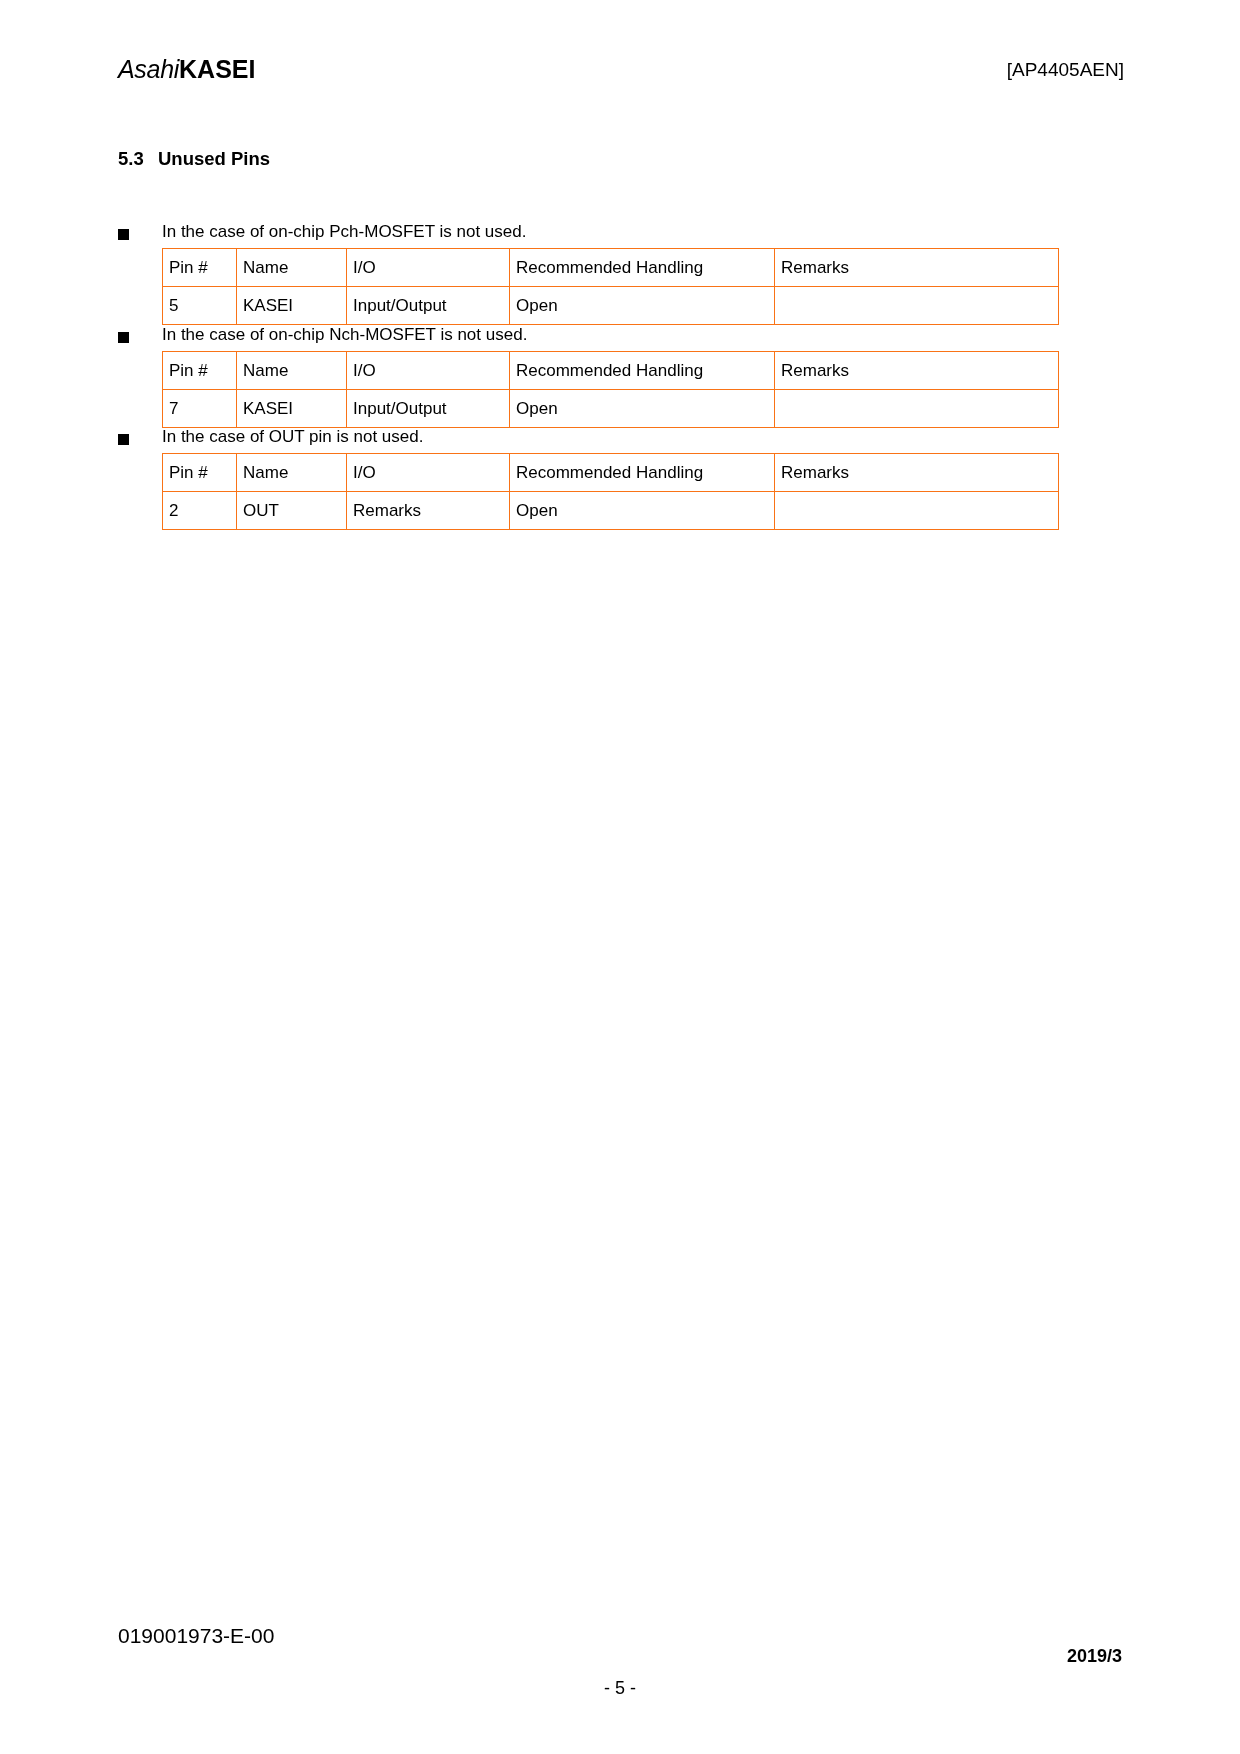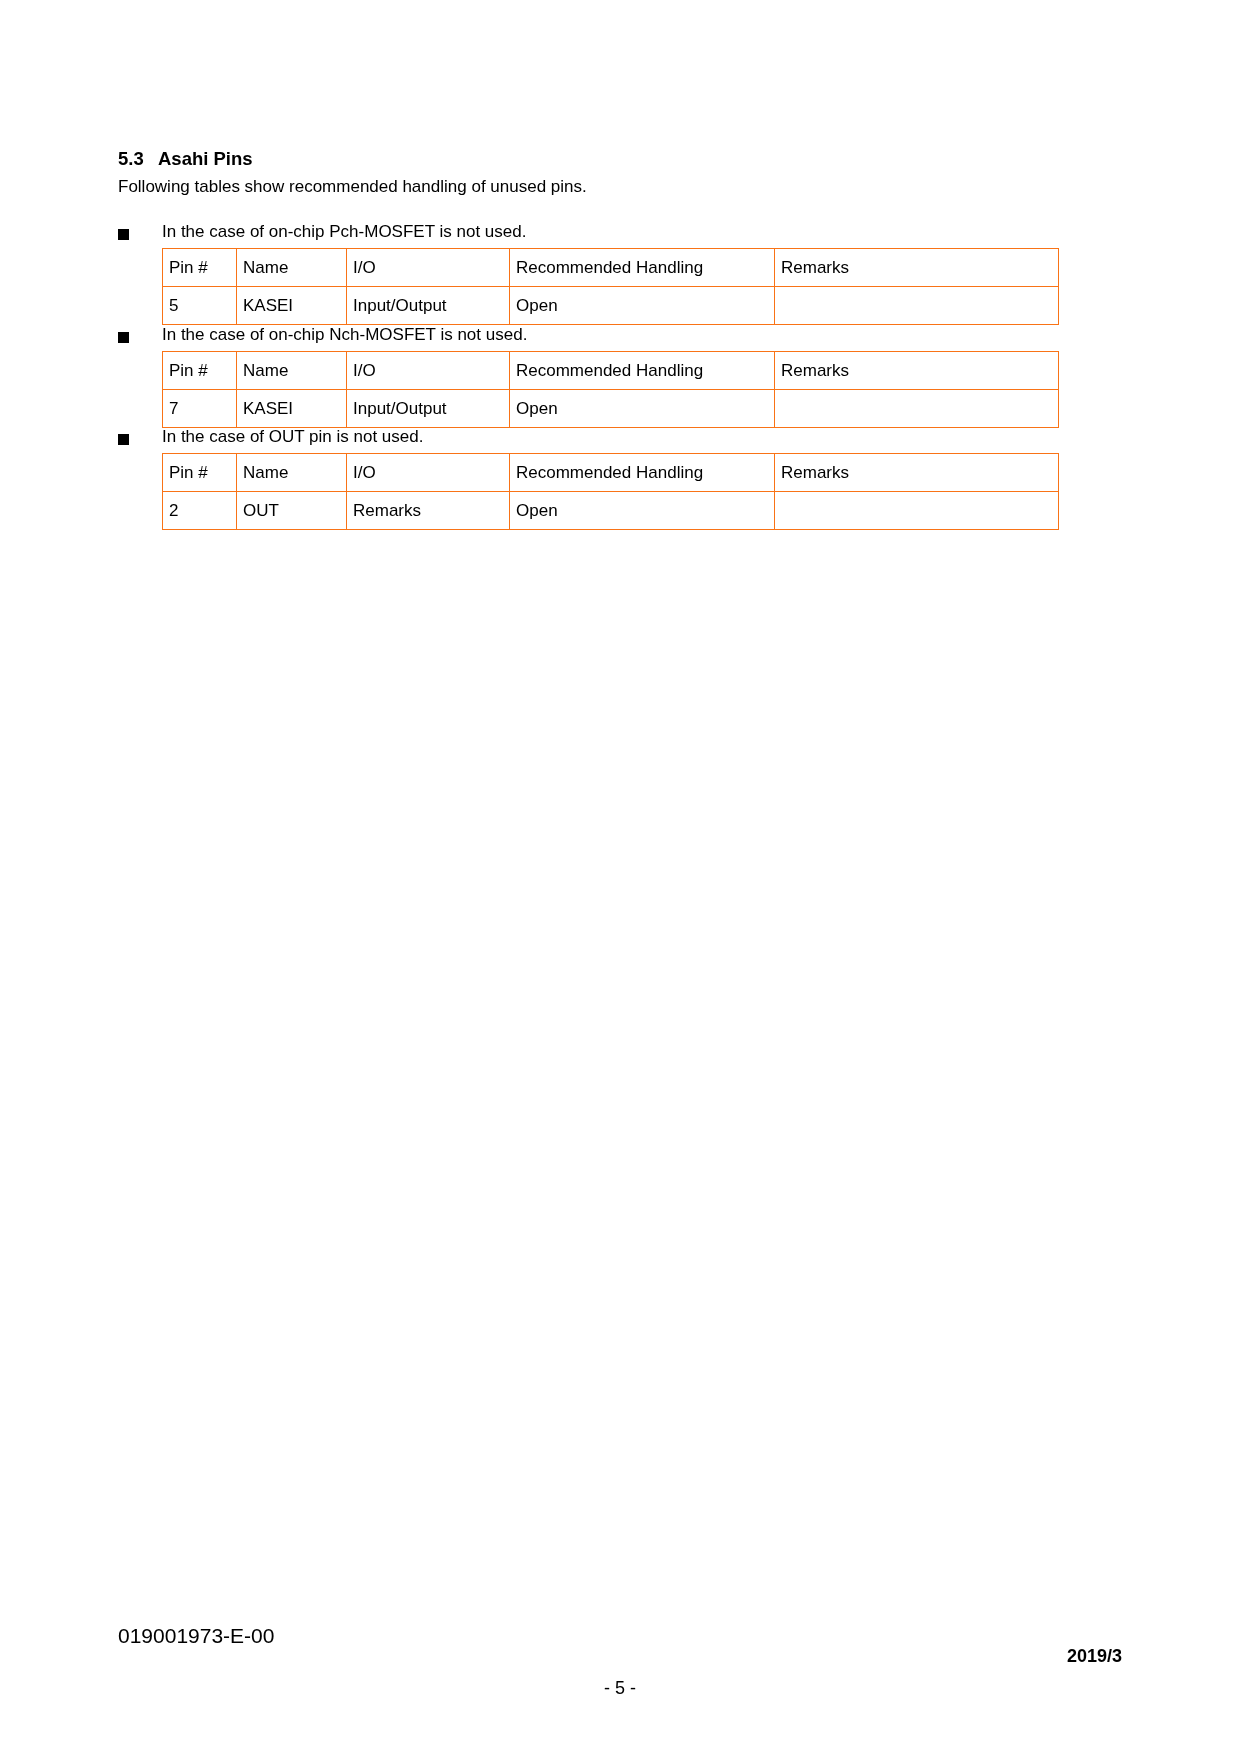--- a/index.html
+++ b/index.html
@@ -149,23 +149,26 @@
     top: 1678px;
     text-align: center;
     font-size: 18px;
   }
 </style>
 </head>
 <body>
 
 <div class="page">
 
-
-  <div class="section-title"><span class="num">5.3</span><span>Asahi Pins</span></div>
-  <div class="section-intro">Following tables show recommended handling of unused pins.</div>
+  <div class="header">
+    <div class="logo"><span class="asahi">Asahi</span><span class="kasei">KASEI</span></div>
+    <div class="doc-code">[AP4405AEN]</div>
+  </div>
+
+  <div class="section-title"><span class="num">5.3</span><span>Unused Pins</span></div>
 
   <div class="block block-1">
     <div class="bullet-row">
       <span class="bullet-sq"></span>
       <span class="bullet-text">In the case of on-chip Pch-MOSFET is not used.</span>
     </div>
     <table class="pins">
       <colgroup>
           <col class="c0">
           <col class="c1">

